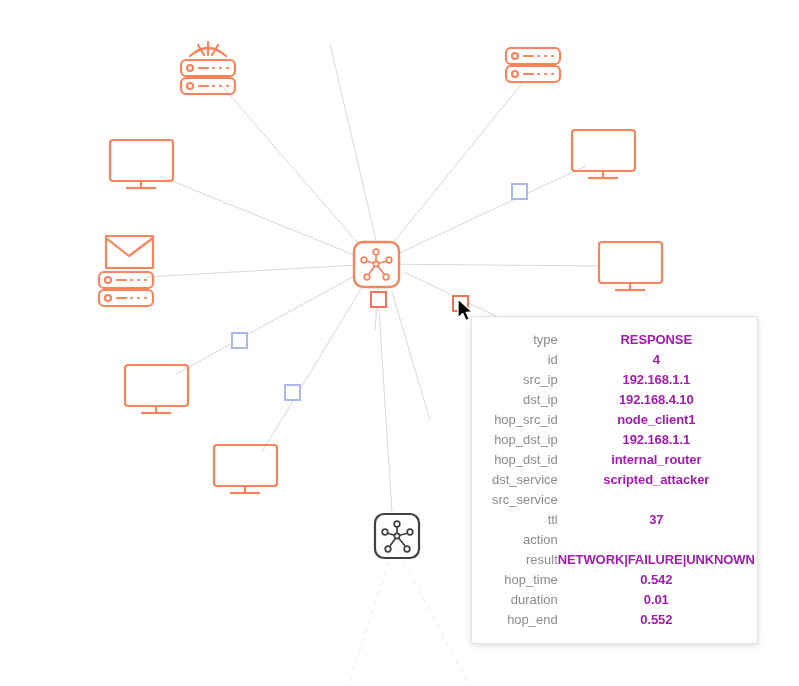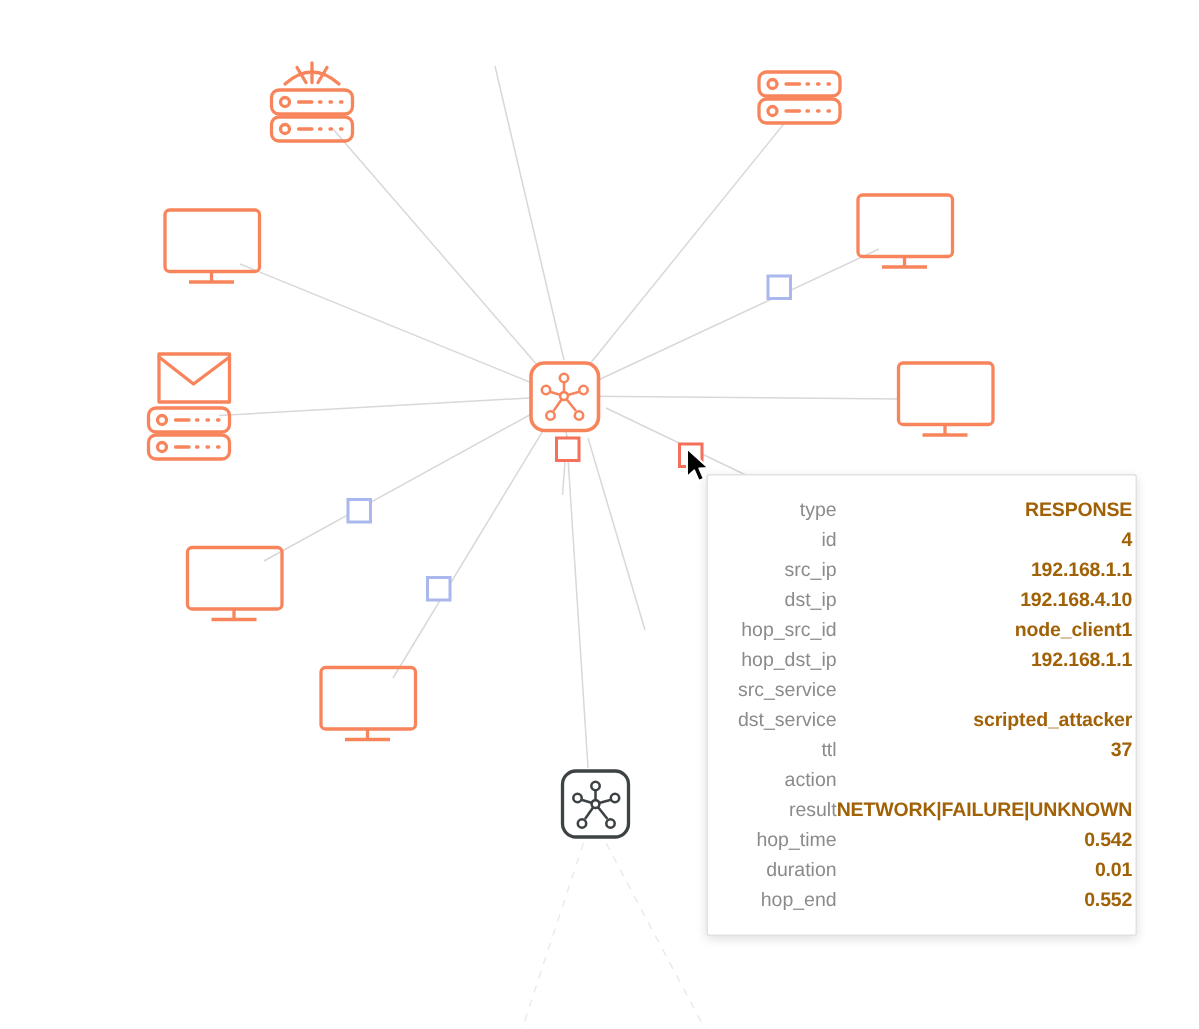--- a/index.html
+++ b/index.html
@@ -55,22 +55,22 @@
   }
   td.detail-key {
     text-align: right;
     color: #8b8b8b;
     font-weight: 400;
     padding-right: 7px;
     width: 118px;
     font-size: 13px;
   }
   td.detail-val {
-    text-align: right;
-    color: #a16207;
+    text-align: center;
+    color: #a21caf;
     font-weight: bold;
     font-size: 13px;
     letter-spacing: -0.1px;
   }
 
   
   #mouse-cursor {
     position: absolute;
     left: 456px;
     top: 298px;
@@ -249,26 +249,30 @@
           </tr>
           <tr>
             <td class="detail-key">hop_src_id</td>
             <td class="detail-val">node_client1</td>
           </tr>
           <tr>
             <td class="detail-key">hop_dst_ip</td>
             <td class="detail-val">192.168.1.1</td>
           </tr>
           <tr>
+            <td class="detail-key">hop_dst_id</td>
+            <td class="detail-val">internal_router</td>
+          </tr>
+          <tr>
+            <td class="detail-key">dst_service</td>
+            <td class="detail-val">scripted_attacker</td>
+          </tr>
+          <tr>
             <td class="detail-key">src_service</td>
             <td class="detail-val"></td>
-          </tr>
-          <tr>
-            <td class="detail-key">dst_service</td>
-            <td class="detail-val">scripted_attacker</td>
           </tr>
           <tr>
             <td class="detail-key">ttl</td>
             <td class="detail-val">37</td>
           </tr>
           <tr>
             <td class="detail-key">action</td>
             <td class="detail-val"></td>
           </tr>
           <tr>

